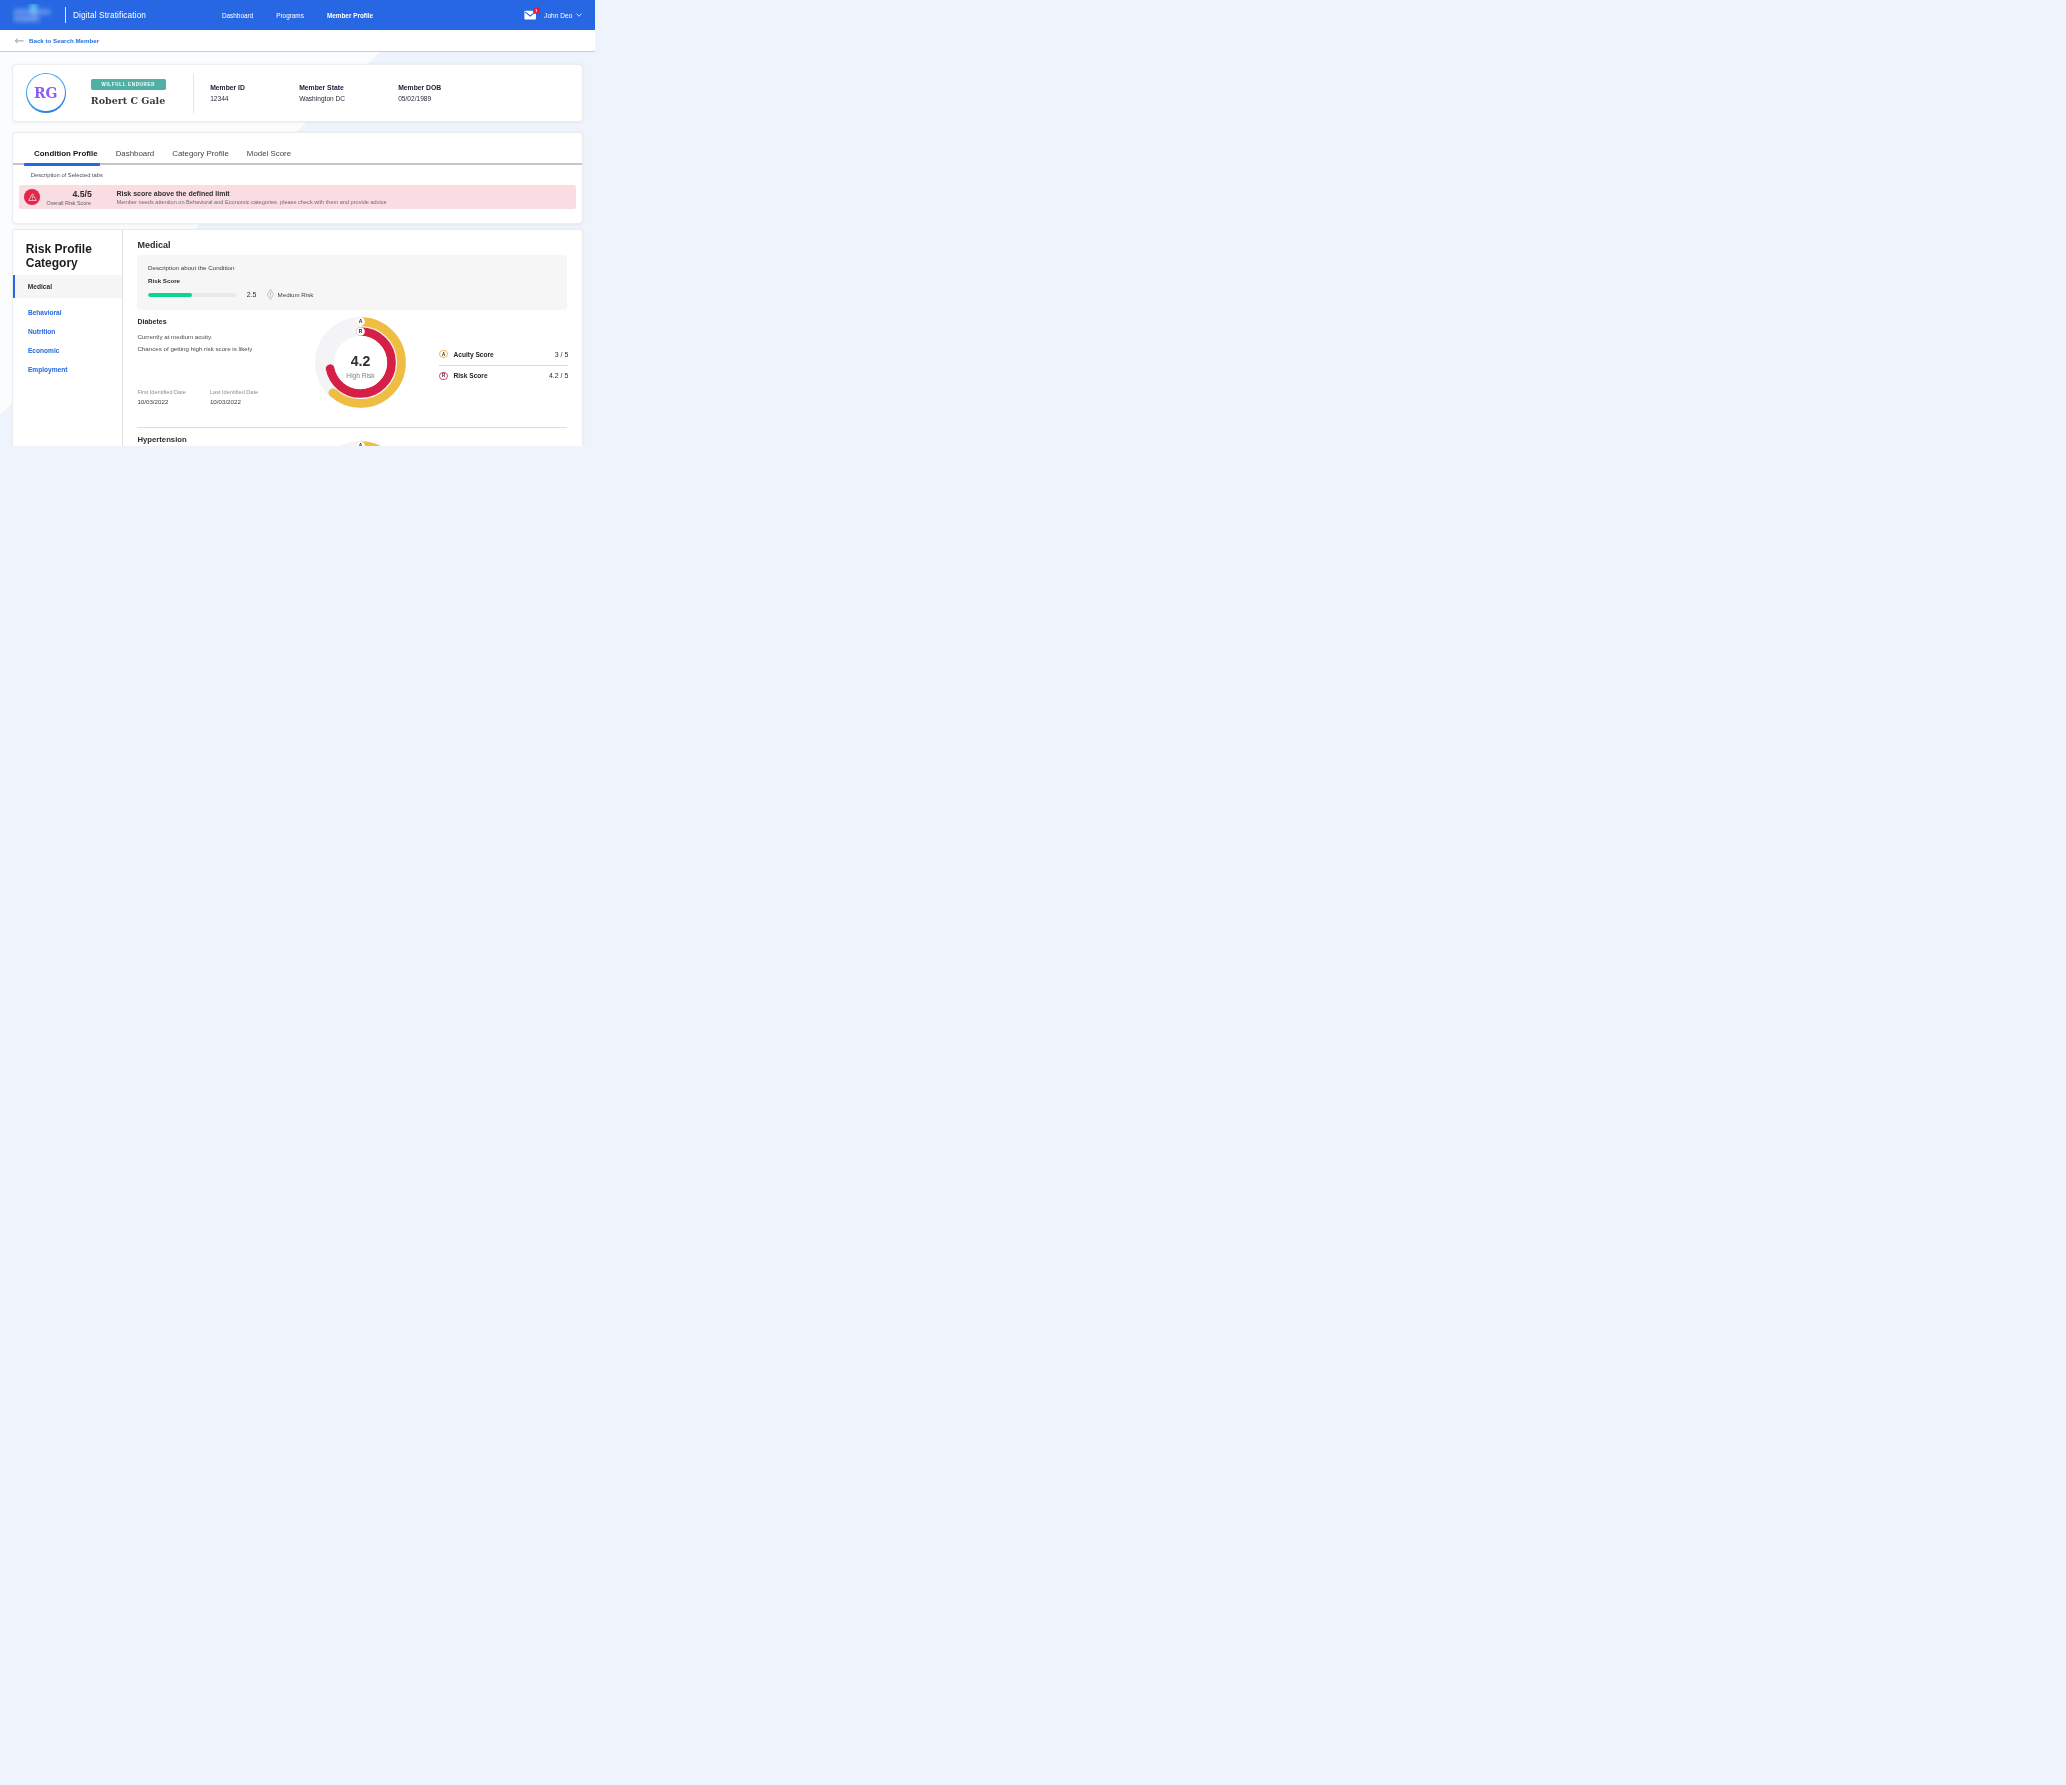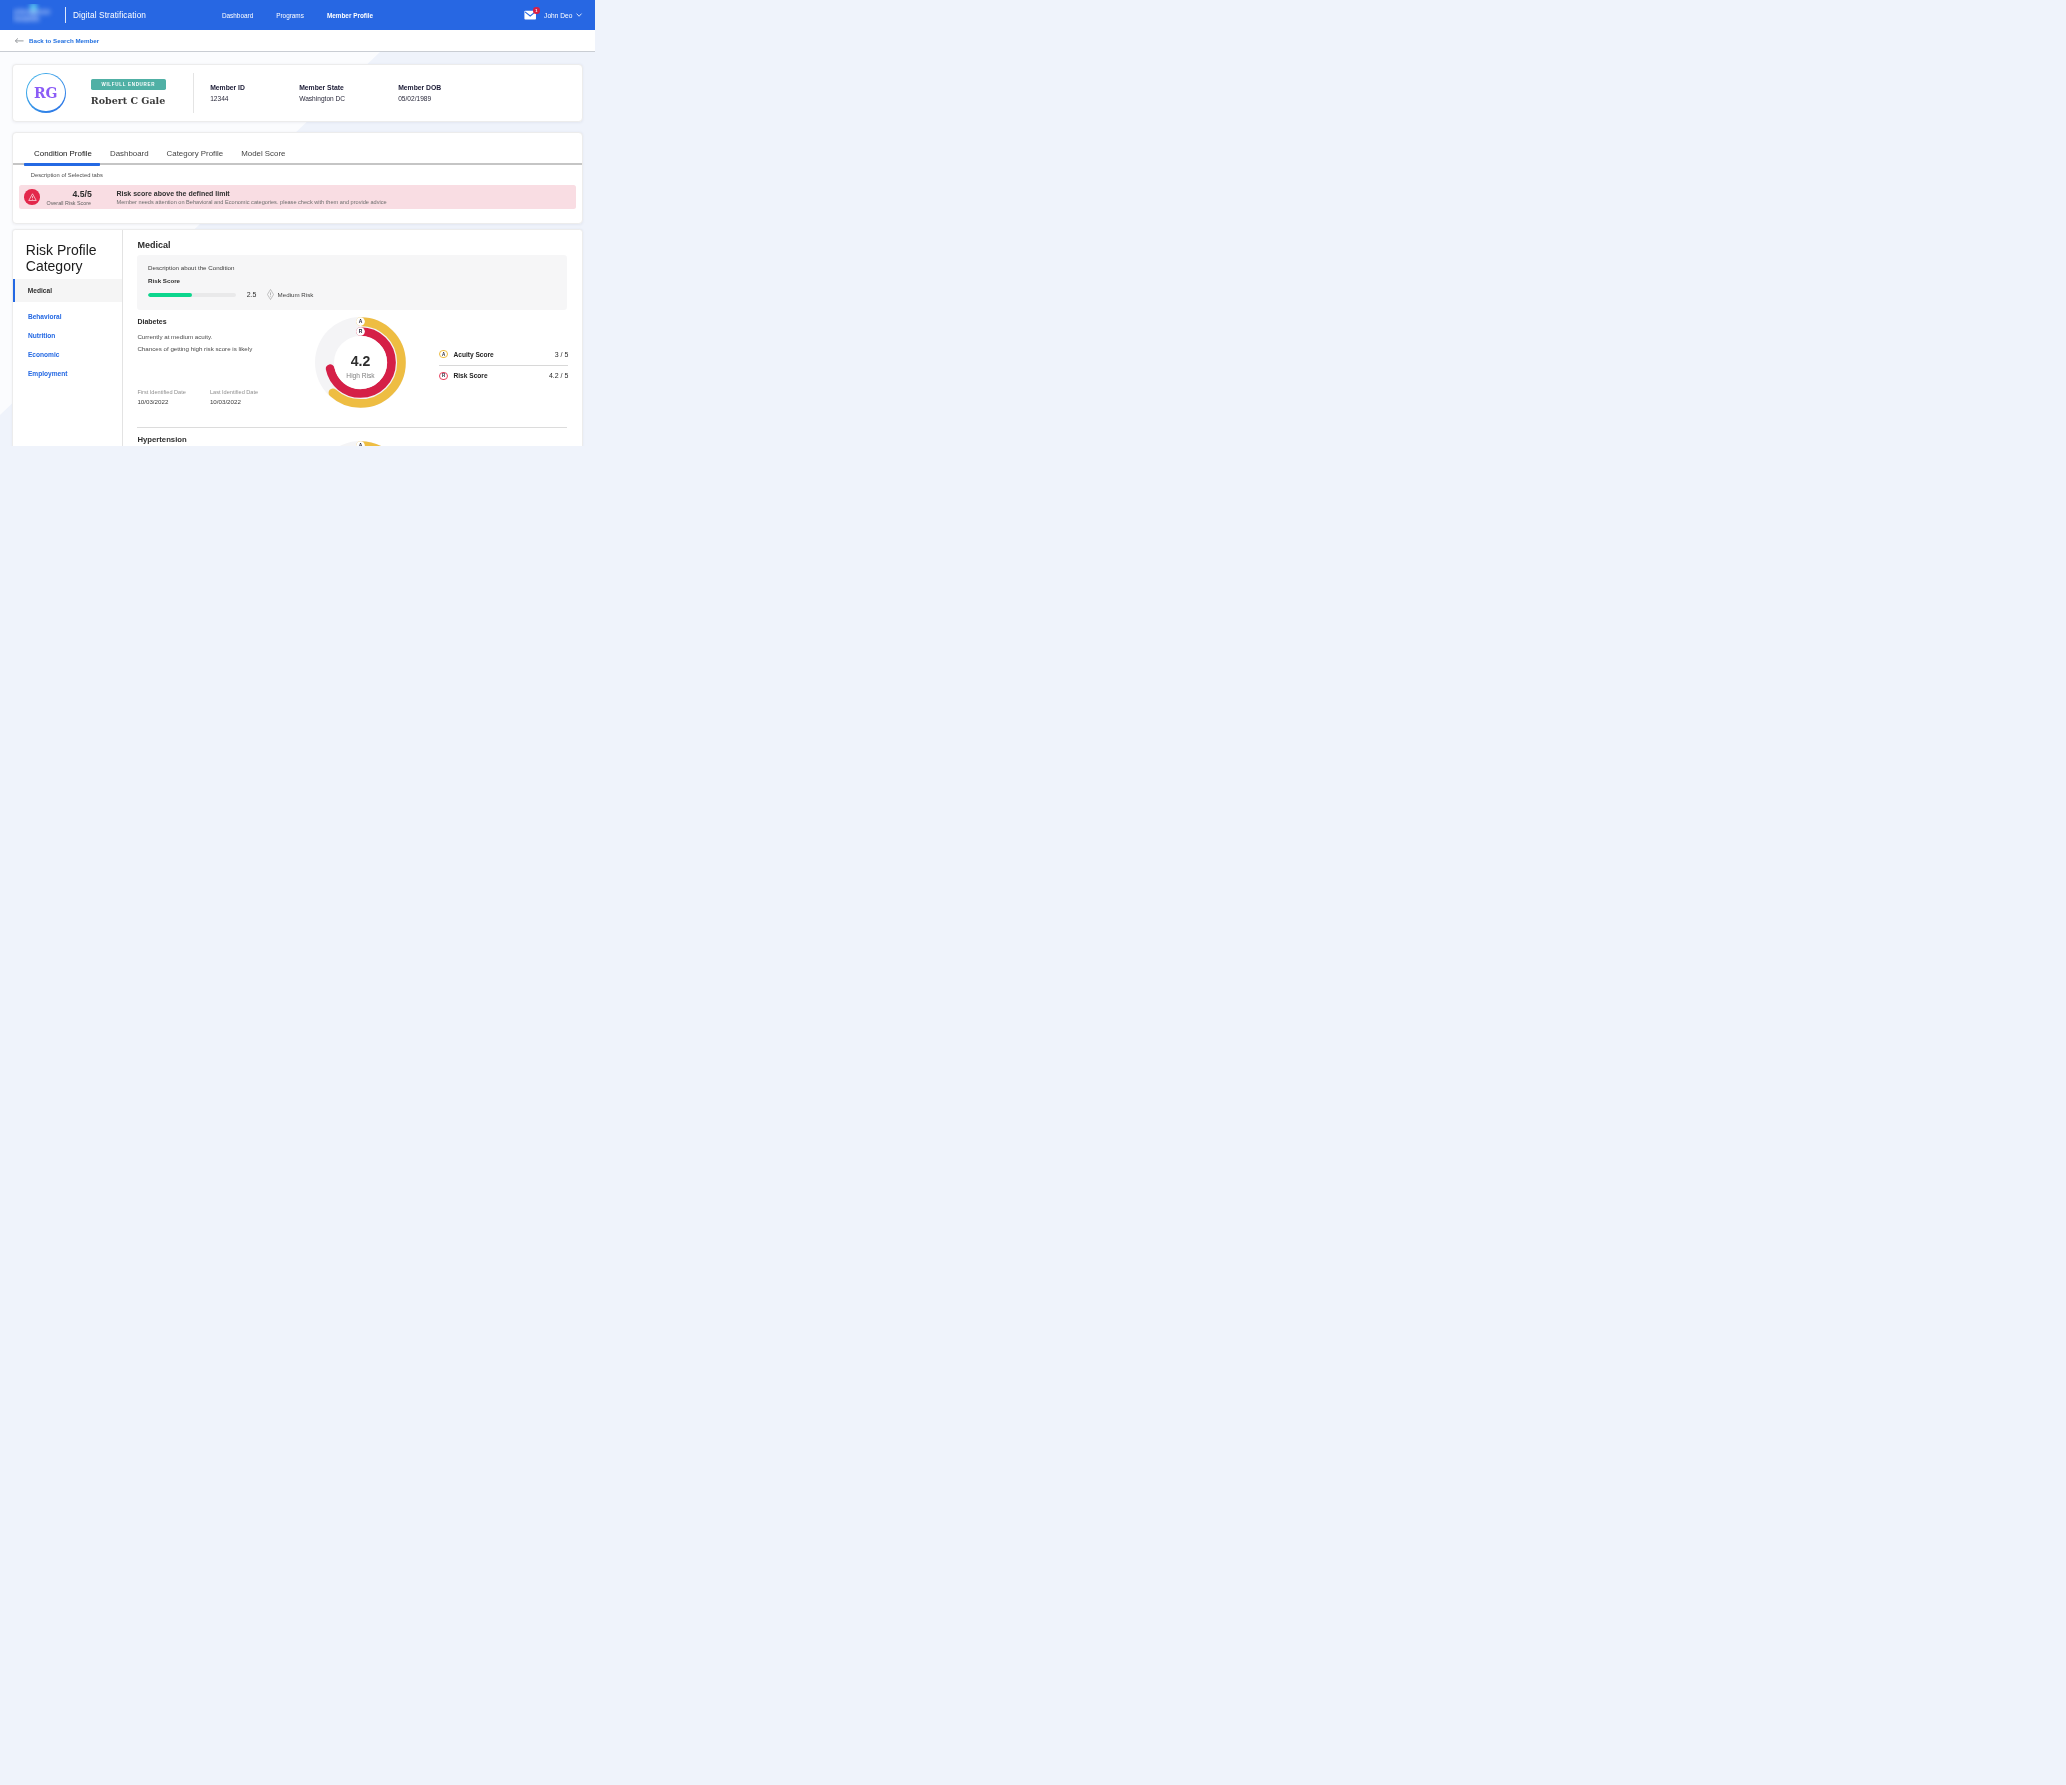--- a/index.html
+++ b/index.html
@@ -91,21 +91,21 @@
   .mfield { }
   .mfield:nth-child(1) { width: 89px; }
   .mfield:nth-child(2) { width: 99px; }
   .mfield .flabel { font-size: 6.8px; font-weight: 700; color: #20203A; }
   .mfield .fvalue { font-size: 6.6px; color: #2A2A3C; margin-top: 4.1px; }
 
   
   .tabs-card { margin-top: 10px; height: 92px; overflow: hidden; }
   .tabs-row { display: flex; gap: 18px; padding: 16.5px 0 0 20.7px; }
   .tab { font-size: 7.9px; color: #444; cursor: pointer; }
-  .tab.active { color: #141414; font-weight: 400; }
+  .tab.active { color: #141414; font-weight: 700; }
   .tab-underline { position: relative; margin-top: 5.4px; height: 1.7px; background: #C5C5C5; }
   .tab-underline .active-seg { position: absolute; left: 11px; top: -0.4px; width: 76px; height: 2.5px; background: #2469E3; border-radius: 0.8px; }
   .tab-desc { margin: 6.6px 0 0 17.4px; font-size: 5.8px; color: #4e4e4e; }
 
   .alert-banner {
     margin: 7.4px 5.8px 0 5.8px; height: 24px; border-radius: 2.5px;
     background: #F9DDE3; display: flex; align-items: center; padding-left: 5px;
   }
   .alert-icon {
     width: 15.7px; height: 15.7px; border-radius: 50%; background: #E3274B;
@@ -114,21 +114,21 @@
   .alert-score { margin-left: 6.6px; width: 55px; }
   .alert-score .score { font-size: 8.7px; font-weight: 700; color: #2d2d2d; margin-left: 26px; }
   .alert-score .score-label { font-size: 5.4px; color: #5f5f5f; margin-top: 0.8px; }
   .alert-texts { margin-left: 15px; }
   .alert-title { font-size: 7px; font-weight: 600; color: #303030; }
   .alert-msg { font-size: 5.6px; color: #6e6e6e; margin-top: 1.7px; }
 
   
   .lower-card { margin-top: 5px; height: 256px; display: flex; border-radius: 3.3px; }
   .sidebar { width: 110px; flex: 0 0 auto; border-right: 0.8px solid #E3E3E3; padding-top: 12.4px; }
-  .sidebar h3 { font-size: 14px; font-weight: 400; color: #1c1c1c; padding-left: 12.4px; margin-bottom: 5px; }
+  .sidebar h3 { font-size: 12px; font-weight: 700; color: #1c1c1c; padding-left: 12.4px; margin-bottom: 5px; }
   .side-item-active {
     height: 23px; background: #F5F5F5; border-left: 2.1px solid #2368E3;
     display: flex; align-items: center; padding-left: 12.4px;
     font-size: 6.6px; font-weight: 600; color: #303030; cursor: pointer;
   }
   .side-list { list-style: none; margin-top: 11px; }
   .side-list li {
     height: 9px; margin-bottom: 10px; padding-left: 14.5px;
     font-size: 6.6px; font-weight: 600; color: #2368E3; cursor: pointer;
   }

